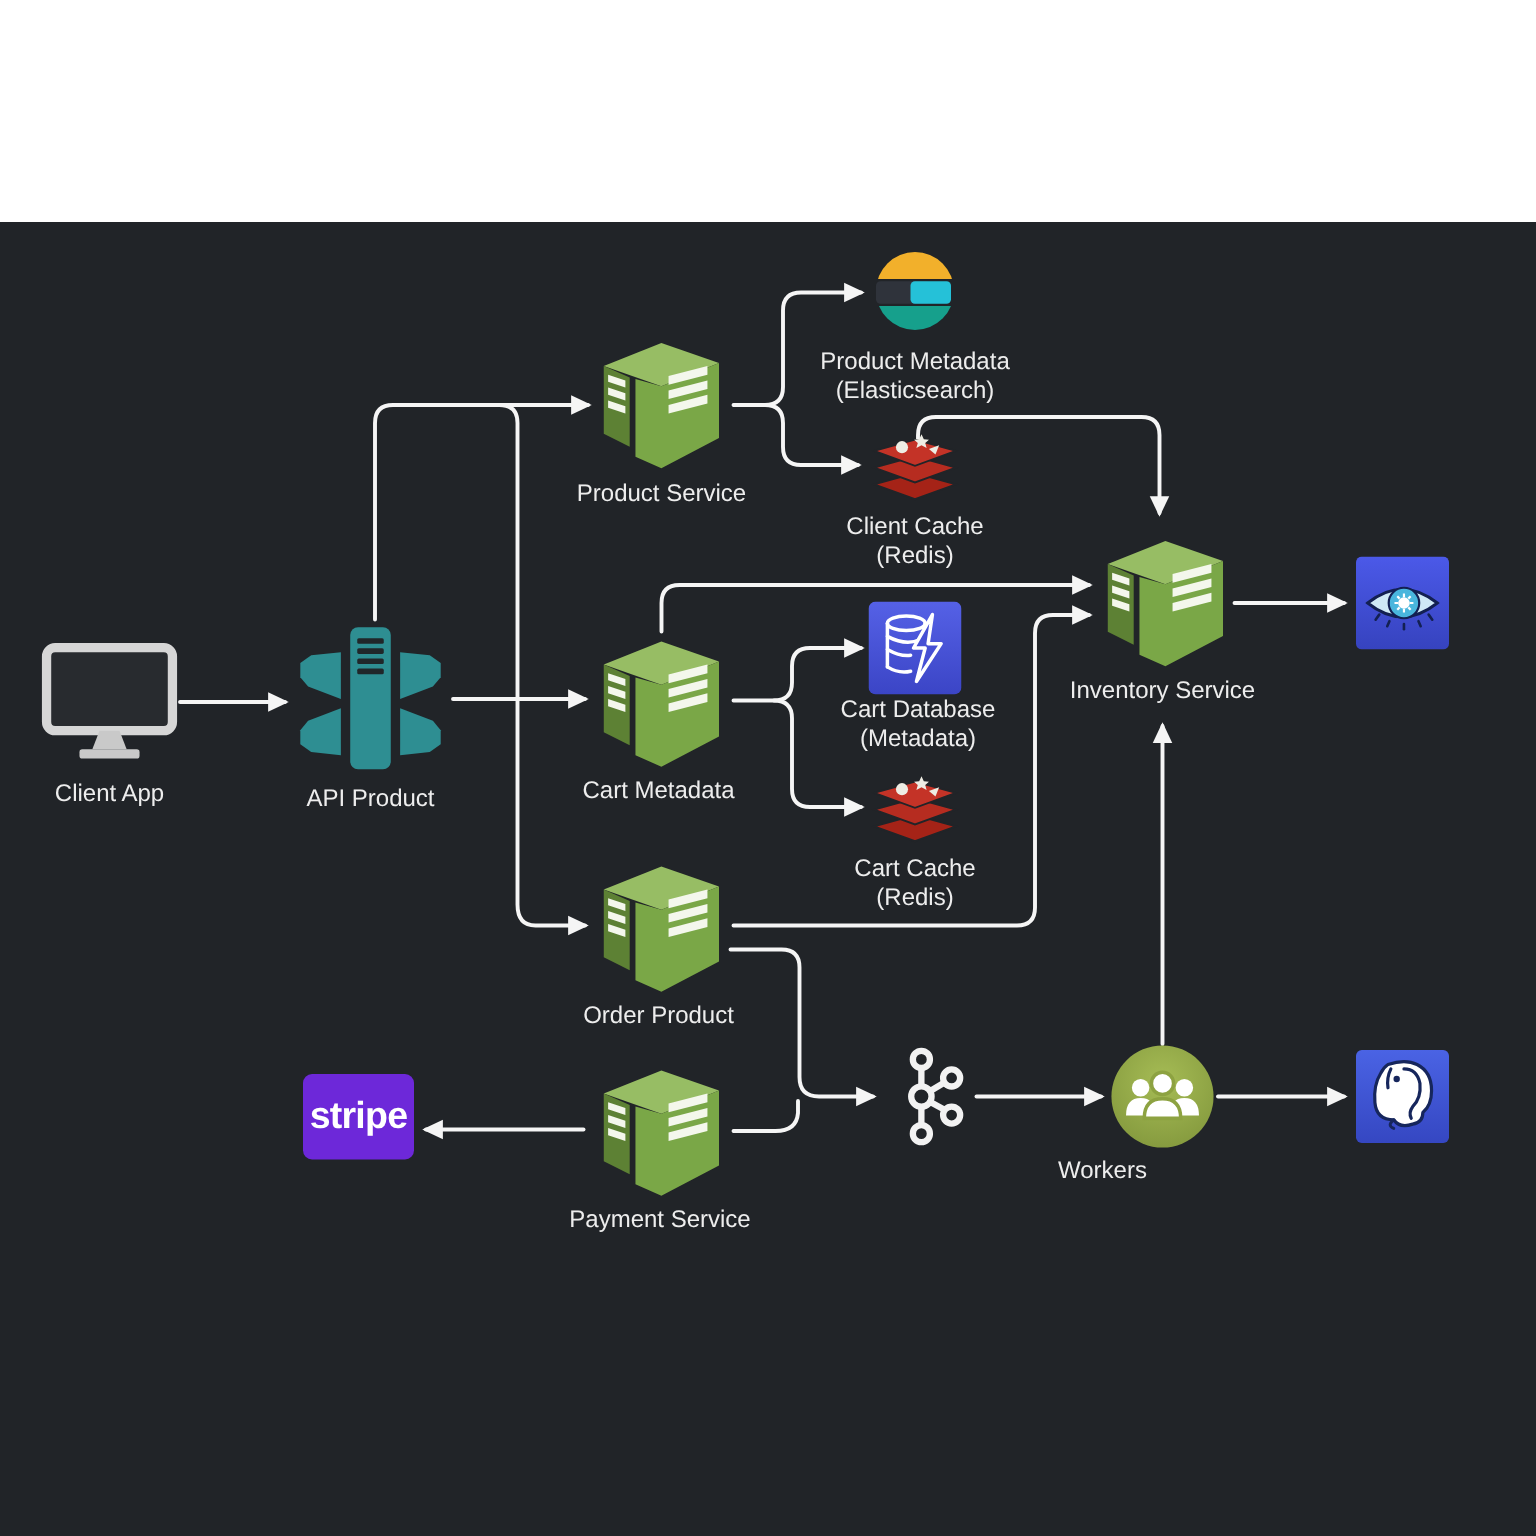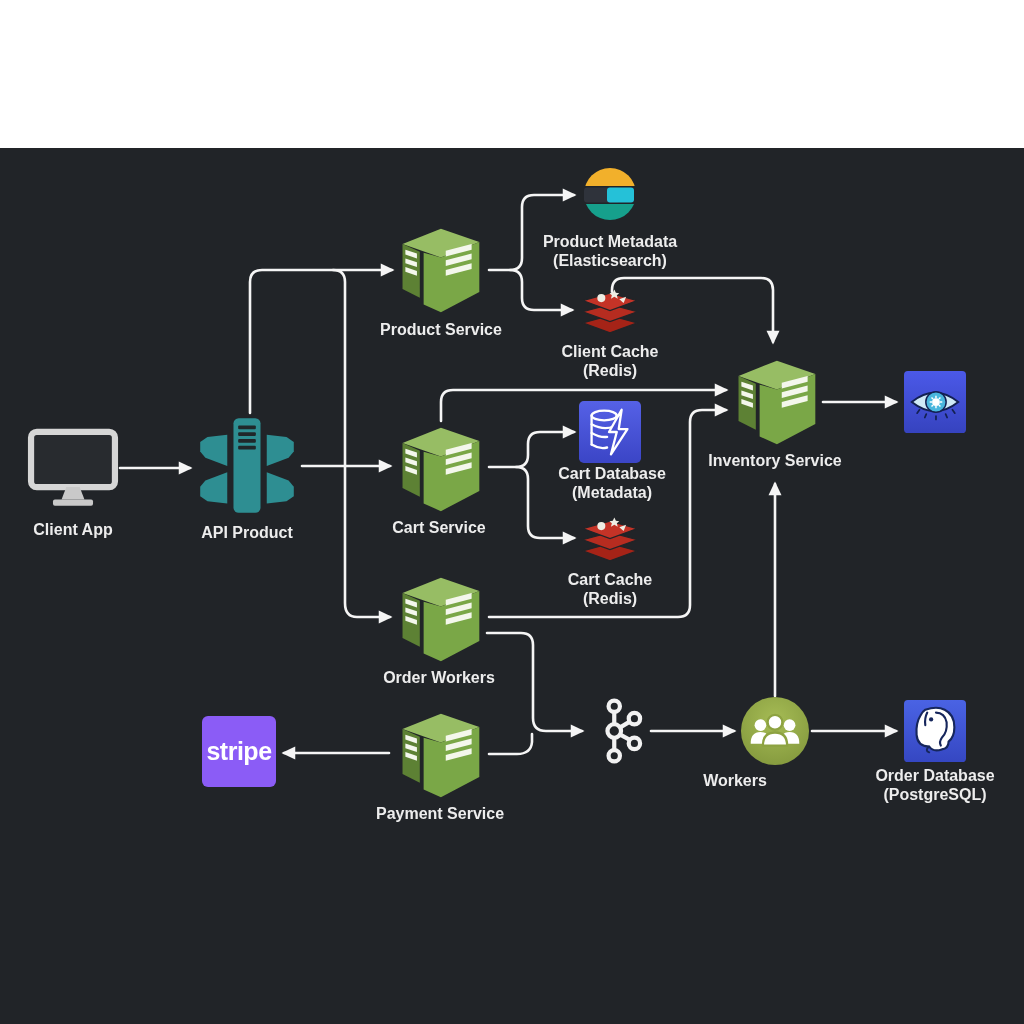--- a/index.html
+++ b/index.html
@@ -2,22 +2,22 @@
 <html><head>
 <meta charset="utf-8">
 <style>
   html,body{margin:0;padding:0;background:#101214;}
   #stage{position:relative;width:1024px;height:1024px;overflow:hidden;
          background:#212428;font-family:"Liberation Sans",sans-serif;}
   #top-band{position:absolute;left:0;top:0;width:1024px;height:148px;background:#ffffff;}
   #wires{position:absolute;left:0;top:0;width:1024px;height:1024px;pointer-events:none;}
   .node{position:absolute;}
   .lbl{position:absolute;transform:translateX(-50%);color:#ededed;font-size:16px;
-       line-height:19px;text-align:center;white-space:nowrap;font-weight:bold;}
-  .stripe-box{position:absolute;width:74px;height:71px;background:#8b5cf6;border-radius:6px;
+       line-height:19px;text-align:center;white-space:nowrap;}
+  .stripe-box{position:absolute;width:74px;height:57px;background:#6d28d9;border-radius:6px;
               display:flex;align-items:center;justify-content:center;}
   .stripe-word{color:#ffffff;font-weight:bold;font-size:25px;letter-spacing:-0.5px;}
 </style>
 </head>
 <body>
 
 <div id="stage">
   <div id="top-band"></div>
 
   <svg id="wires" viewBox="0 0 1024 1024">
@@ -155,21 +155,21 @@
   <div class="lbl" style="left:610px;top:342px">
     <div>Client Cache</div>
     <div>(Redis)</div>
   </div>
 
   <div class="node" style="left:391px;top:417px">
     <svg width="96" height="100" viewBox="0 0 100 100">
       <use href="#sym-server"></use>
       </svg>
   </div>
-  <div class="lbl" style="left:439px;top:518px">Cart Service</div>
+  <div class="lbl" style="left:439px;top:518px">Cart Metadata</div>
 
   <div class="node" style="left:579px;top:401px">
     <svg width="62" height="62" viewBox="0 0 64 64">
       <rect width="64" height="64" rx="5" fill="url(#dyg)"></rect>
       <g fill="none" stroke="#ffffff" stroke-width="2.4" stroke-linejoin="round" stroke-linecap="round">
         <ellipse cx="26" cy="15" rx="13" ry="5"></ellipse>
         <path d="M13 15 V45"></path>
           <path d="M39 15 V22"></path>
         <path d="M13 24 Q26 31 36 26"></path>
         <path d="M13 33 Q22 38 29 37"></path>
@@ -191,21 +191,21 @@
   <div class="lbl" style="left:610px;top:570px">
     <div>Cart Cache</div>
     <div>(Redis)</div>
   </div>
 
   <div class="node" style="left:391px;top:567px">
     <svg width="96" height="100" viewBox="0 0 100 100">
       <use href="#sym-server"></use>
       </svg>
   </div>
-  <div class="lbl" style="left:439px;top:668px">Order Workers</div>
+  <div class="lbl" style="left:439px;top:668px">Order Product</div>
 
   <div class="node" style="left:727px;top:350px">
     <svg width="96" height="100" viewBox="0 0 100 100">
       <use href="#sym-server"></use>
       </svg>
   </div>
   <div class="lbl" style="left:775px;top:451px">Inventory Service</div>
 
   <div class="node" style="left:904px;top:371px">
     <svg width="62" height="62" viewBox="0 0 64 64">
@@ -280,18 +280,14 @@
   <div class="node" style="left:904px;top:700px">
     <svg width="62" height="62" viewBox="0 0 64 64">
       <rect width="64" height="64" rx="4" fill="url(#pgg)"></rect>
       <path d="M22 10 Q34 6 42 10 Q52 15 52 28 Q52 38 46 43 Q46 50 39 51 Q30 54 26 48 Q14 48 13 36 Q12 24 17 16 Q19 12 22 10 Z" fill="#ffffff" stroke="#16265c" stroke-width="2.2" stroke-linejoin="round"></path>
       <path d="M33 13 Q42 13 44 23 Q45 33 39 39 Q36 43 38 47" fill="none" stroke="#16265c" stroke-width="2.2" stroke-linecap="round"></path>
       <path d="M24 13 Q21 19 22 26" fill="none" stroke="#16265c" stroke-width="2.2" stroke-linecap="round"></path>
       <circle cx="28" cy="20" r="2.2" fill="#16265c"></circle>
       <path d="M26 48 Q21 52 26 54" fill="none" stroke="#16265c" stroke-width="2" stroke-linecap="round"></path>
     </svg>
   </div>
-  <div class="lbl" style="left:935px;top:766px">
-    <div>Order Database</div>
-    <div>(PostgreSQL)</div>
-  </div>
 
 </div>
 
 </body></html>

